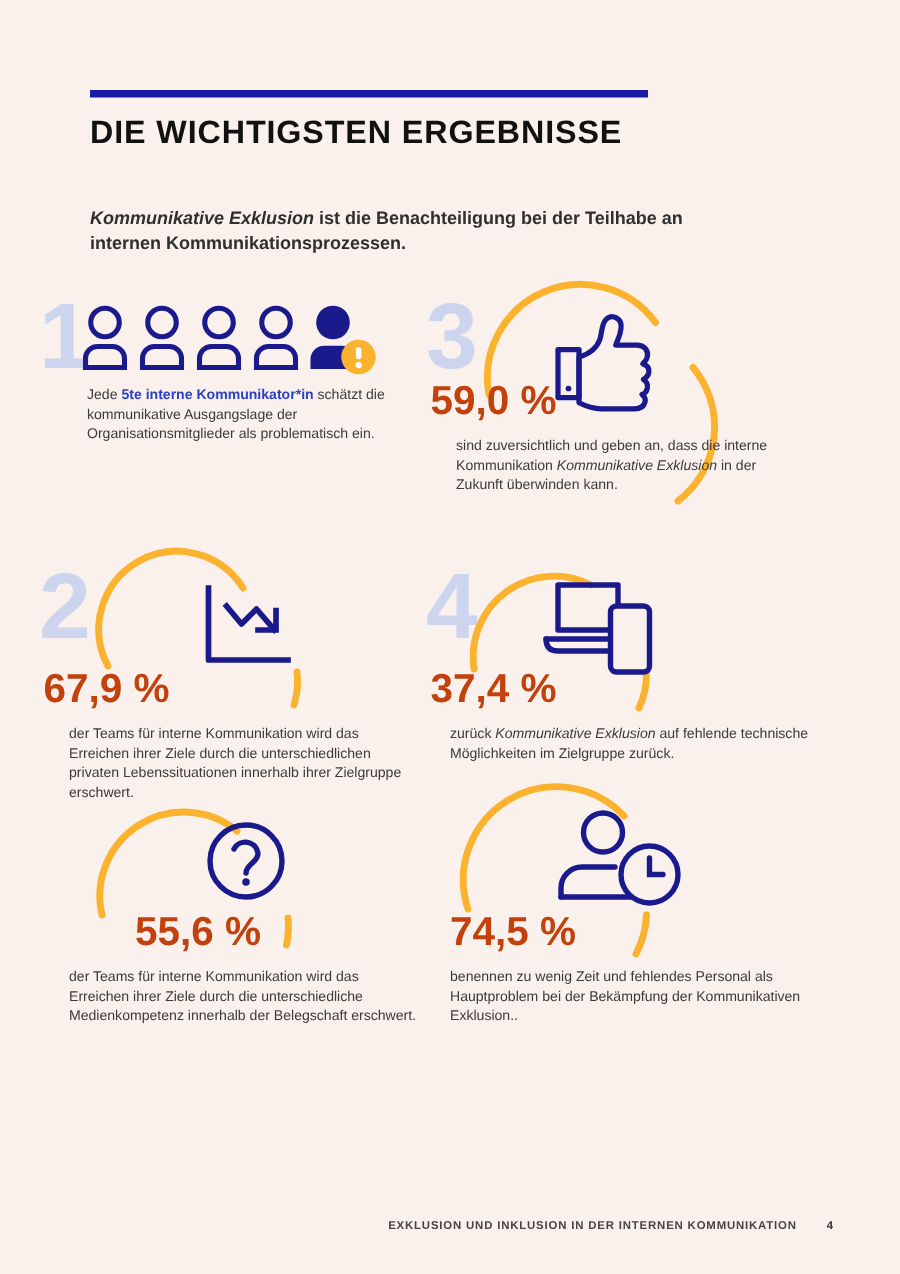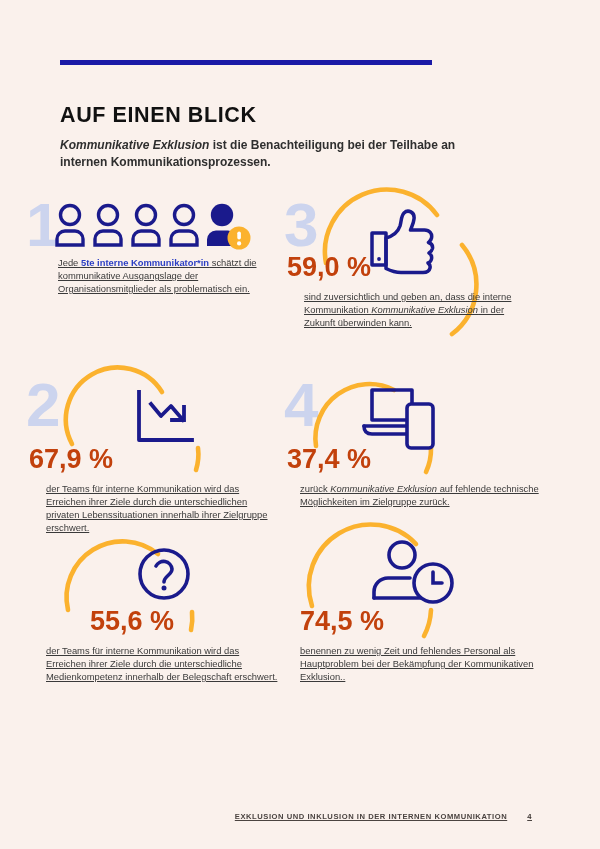--- a/index.html
+++ b/index.html
@@ -32,47 +32,45 @@
     position:absolute;
     font-size:62px;font-weight:bold;color:#ccd4ee;
     line-height:1;letter-spacing:-1px;
     user-select:none;
   }
   .pct{
     font-size:27px;font-weight:bold;color:#c2410c;
     line-height:1;white-space:nowrap;
   }
   .desc{
-    font-size:9.4px;line-height:1.38;color:#3a3a3a;margin-top:7px;text-decoration:underline;
+    font-size:9.4px;line-height:1.38;color:#3a3a3a;margin-top:7px;
   }
   .desc .it{font-style:italic;}
   .desc .hl{color:#2b3fc4;font-weight:bold;}
   .icons{position:absolute;}
   svg{display:block;overflow:visible;}
 
   
   .footer{
     position:absolute;left:0;right:0;top:812px;
-    text-align:right;padding-right:68px;
+    text-align:right;padding-right:44px;
     font-size:7.6px;letter-spacing:0.55px;color:#4a4340;
     font-weight:600;
-    text-decoration:underline;
   }
   .footer .pg{margin-left:20px;font-weight:bold;color:#3a3330;}
 </style>
 </head>
 <body>
 
 <div class="page">
 
   <div class="header">
     <div class="rule"></div>
     <h1 class="title">
-      <br>
-      <span>AUF EINEN BLICK</span>
+      <span>DIE WICHTIGSTEN ERGEBNISSE</span><br>
     </h1>
   </div>
 
   <div class="intro">
     <span class="it">Kommunikative Exklusion</span><span> ist die Benachteiligung bei der Teilhabe an internen Kommunikationsprozessen.</span>
   </div>
 
   <div class="block" style="left:26px;top:186px;width:250px;">
     <div class="bignum" style="left:0;top:8px;">1</div>
     <div class="icons" style="left:28px;top:16px;">

